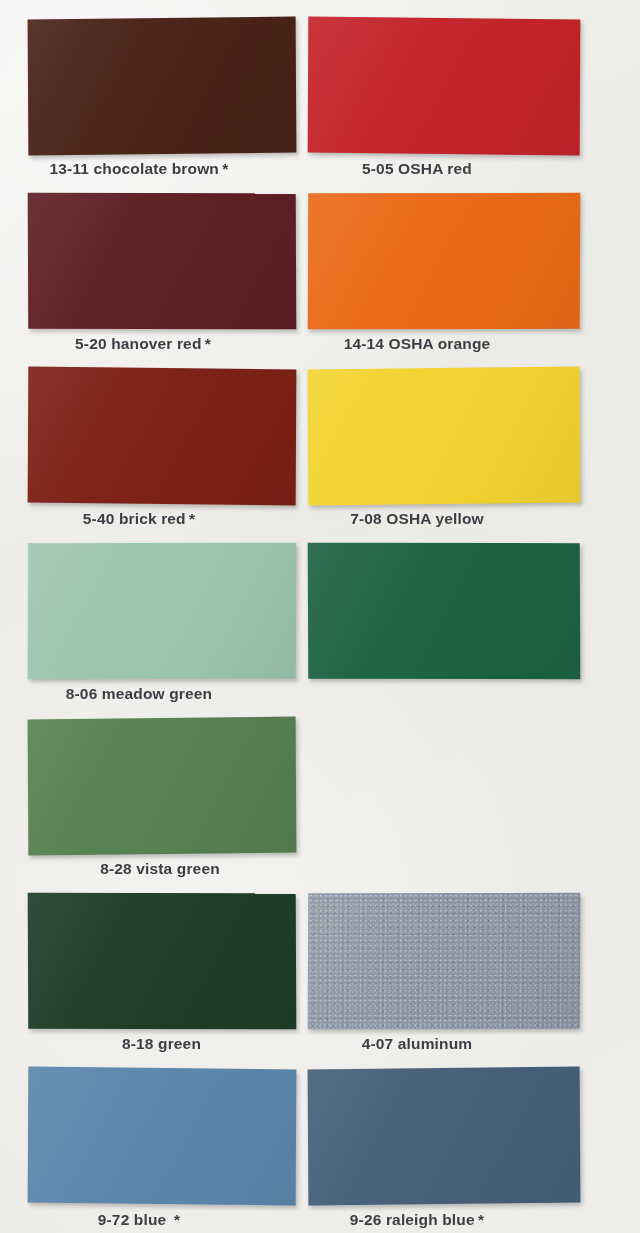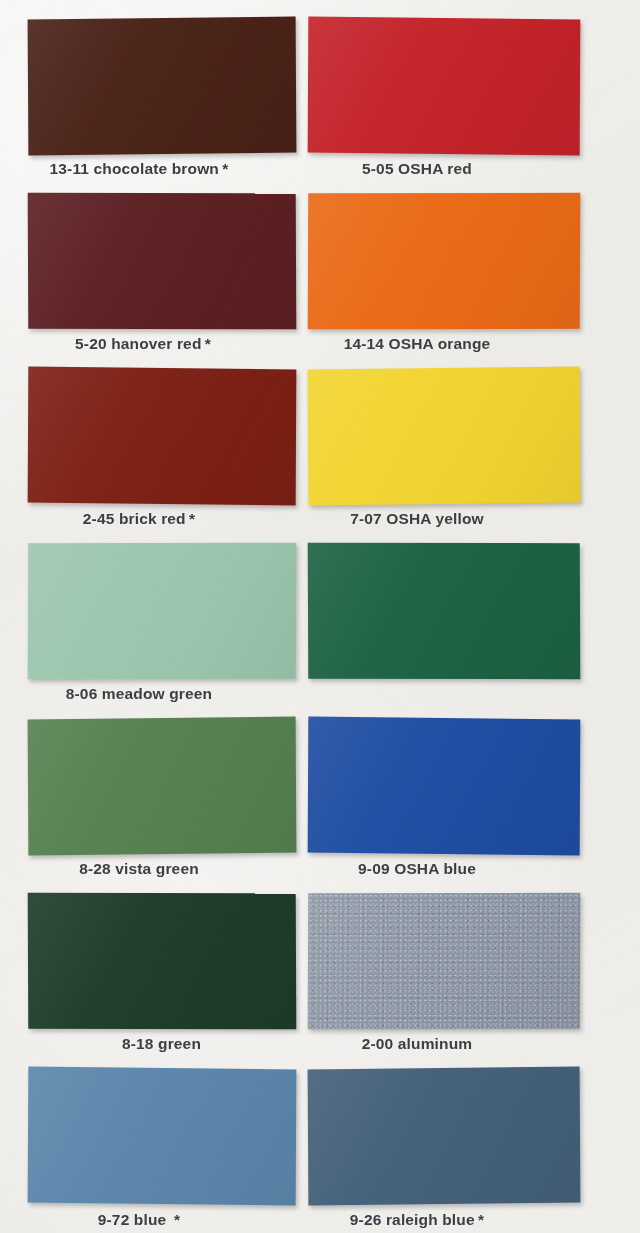--- a/index.html
+++ b/index.html
@@ -152,27 +152,27 @@
       </div>
       <div class="label" style="color: rgb(59, 63, 68);">14-14 OSHA orange</div>
     </div>
   </div>
 
   <div class="row">
     <div class="cell left">
       <div class="swatch-wrap">
         <div class="swatch sk2" style="background-color: rgb(125, 32, 21);"></div>
       </div>
-      <div class="label" style="color: rgb(59, 63, 68);">2-45 brick red *</div>
+      <div class="label" style="color: rgb(59, 63, 68);">5-40 brick red *</div>
     </div>
     <div class="cell right">
       <div class="swatch-wrap">
         <div class="swatch sk1" style="background-color: rgb(242, 212, 48);"></div>
       </div>
-      <div class="label" style="color: rgb(59, 63, 68);">7-07 OSHA yellow</div>
+      <div class="label" style="color: rgb(59, 63, 68);">7-08 OSHA yellow</div>
     </div>
   </div>
 
   <div class="row">
     <div class="cell left">
       <div class="swatch-wrap">
         <div class="swatch sk4" style="background-color: rgb(156, 198, 174);"></div>
       </div>
       <div class="label" style="color: rgb(59, 63, 68);">8-06 meadow green</div>
     </div>
@@ -183,40 +183,34 @@
     </div>
   </div>
 
   <div class="row">
     <div class="cell left">
       <div class="swatch-wrap">
         <div class="swatch sk1" style="background-color: rgb(86, 129, 81);"></div>
       </div>
       <div class="label" style="color: rgb(59, 63, 68);">8-28 vista green</div>
     </div>
-    <div class="cell right">
-      <div class="swatch-wrap">
-        <div class="swatch sk2" style="background-color: rgb(31, 77, 162);"></div>
-      </div>
-      <div class="label" style="color: rgb(59, 63, 68);">9-09 OSHA blue</div>
-    </div>
   </div>
 
   <div class="row">
     <div class="cell left">
       <div class="swatch-wrap">
         <div class="swatch sk3" style="background-color: rgb(30, 61, 40);"></div>
       </div>
       <div class="label" style="color: rgb(59, 63, 68); padding-left: 45px;">8-18 green</div>
     </div>
     <div class="cell right">
       <div class="swatch-wrap">
         <div class="swatch metallic sk4" style="background-color: rgb(139, 149, 163);"></div>
       </div>
-      <div class="label" style="color: rgb(59, 63, 68);">2-00 aluminum</div>
+      <div class="label" style="color: rgb(59, 63, 68);">4-07 aluminum</div>
     </div>
   </div>
 
   <div class="row">
     <div class="cell left">
       <div class="swatch-wrap">
         <div class="swatch sk2" style="background-color: rgb(91, 134, 171);"></div>
       </div>
       <div class="label" style="color: rgb(59, 63, 68);">9-72 blue  *</div>
     </div>

